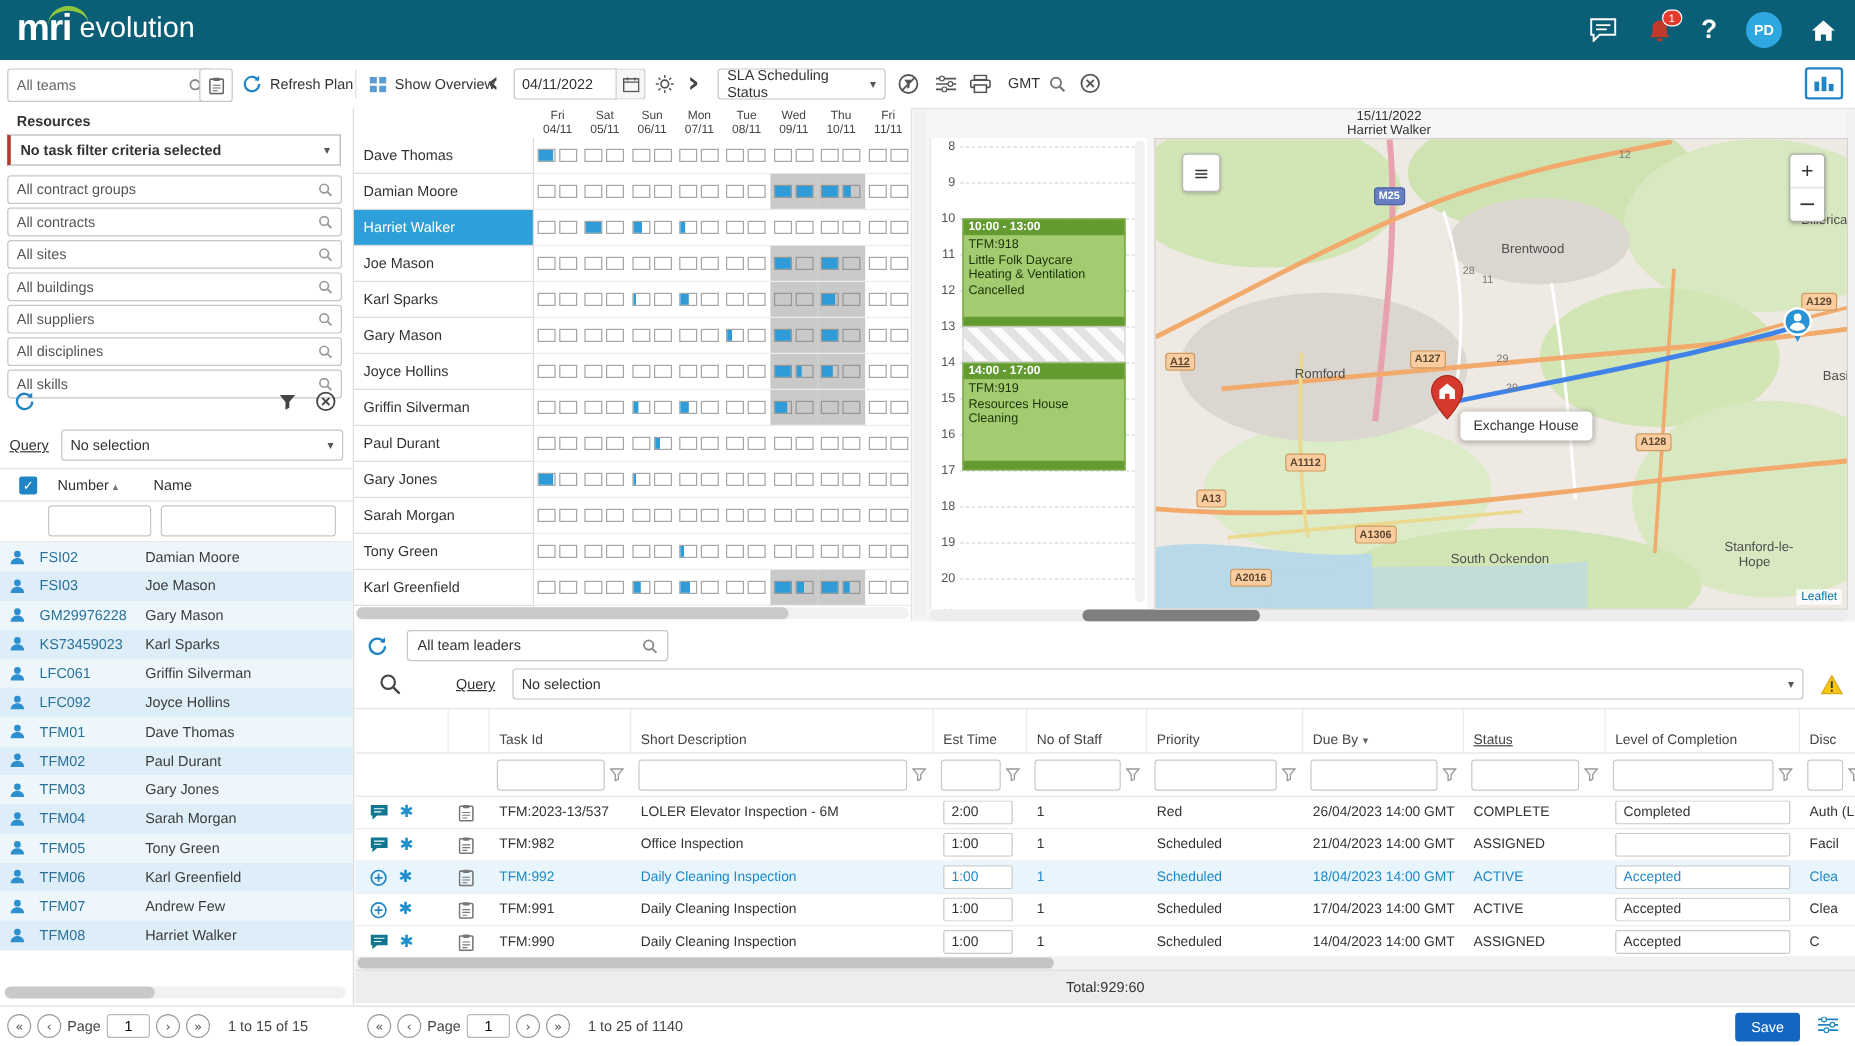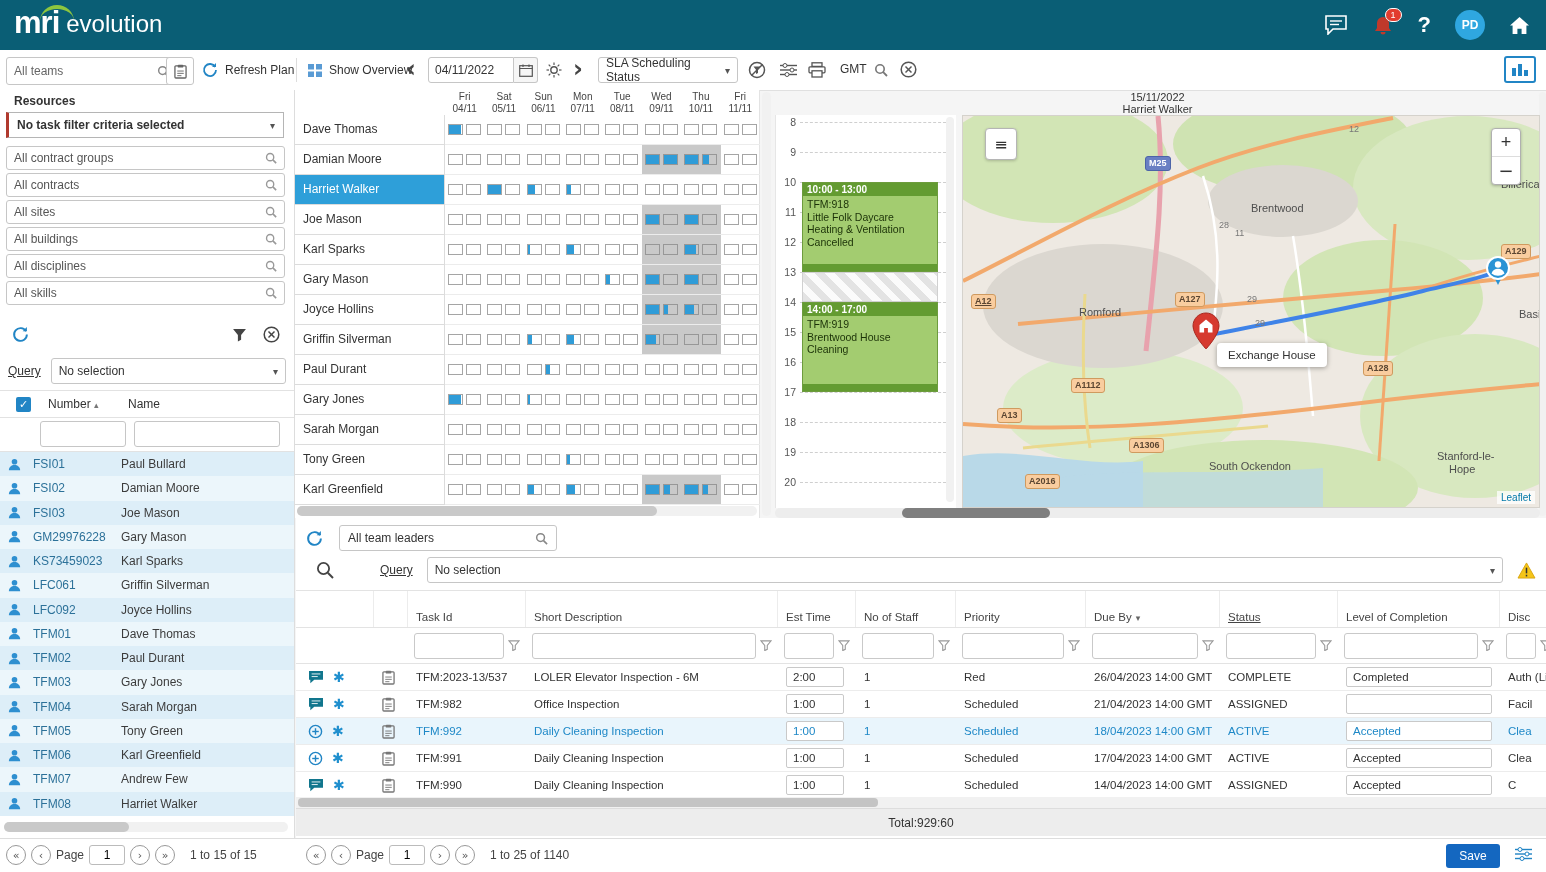--- a/index.html
+++ b/index.html
@@ -366,20 +366,29 @@
         <div class="sb-filter">
           <span>All buildings</span>
           <span>
             <svg width="12" height="12" viewBox="0 0 14 14">
               <circle cx="6" cy="6" r="4.2" fill="none" stroke="#999" stroke-width="1.6"></circle>
               <line x1="9.2" y1="9.2" x2="13" y2="13" stroke="#999" stroke-width="1.8"></line>
             </svg>
           </span>
         </div>
         <div class="sb-filter">
+          <span>All suppliers</span>
+          <span>
+            <svg width="12" height="12" viewBox="0 0 14 14">
+              <circle cx="6" cy="6" r="4.2" fill="none" stroke="#999" stroke-width="1.6"></circle>
+              <line x1="9.2" y1="9.2" x2="13" y2="13" stroke="#999" stroke-width="1.8"></line>
+            </svg>
+          </span>
+        </div>
+        <div class="sb-filter">
           <span>All disciplines</span>
           <span>
             <svg width="12" height="12" viewBox="0 0 14 14">
               <circle cx="6" cy="6" r="4.2" fill="none" stroke="#999" stroke-width="1.6"></circle>
               <line x1="9.2" y1="9.2" x2="13" y2="13" stroke="#999" stroke-width="1.8"></line>
             </svg>
           </span>
         </div>
         <div class="sb-filter">
           <span>All skills</span>
@@ -423,30 +432,20 @@
     <div class="res-table-head">
       <span class="chk ic">✓</span>
       <span class="col-num"><span>Number</span> <i class="sort">▴</i></span>
       <span>Name</span>
     </div>
     <div class="res-filter-row">
       <input class="rf-num" style="">
       <input class="rf-name" style="">
     </div>
     <div id="res-rows">
-        <div class="res-row">
-          <span class="person-ic">
-            <svg width="15" height="15" viewBox="0 0 16 16">
-              <circle cx="8" cy="5" r="3" fill="#2e8fd0"></circle>
-              <path d="M2 14c0-3.3 2.7-5.5 6-5.5s6 2.2 6 5.5z" fill="#2e8fd0"></path>
-            </svg>
-          </span>
-          <span class="res-num">FSI01</span>
-          <span class="res-name">Paul Bullard</span>
-        </div>
         <div class="res-row alt">
           <span class="person-ic">
             <svg width="15" height="15" viewBox="0 0 16 16">
               <circle cx="8" cy="5" r="3" fill="#2e8fd0"></circle>
               <path d="M2 14c0-3.3 2.7-5.5 6-5.5s6 2.2 6 5.5z" fill="#2e8fd0"></path>
             </svg>
           </span>
           <span class="res-num">FSI02</span>
           <span class="res-name">Damian Moore</span>
         </div>
@@ -1193,21 +1192,21 @@
             <div>Little Folk Daycare</div>
             <div>Heating &amp; Ventilation</div>
             <div>Cancelled</div>
           </div>
           <div class="dv-ev-foot"></div>
         </div>
         <div class="dv-event" style="top: 187px; height: 90px;">
           <div class="dv-ev-head">14:00 - 17:00</div>
           <div class="dv-ev-body">
             <div>TFM:919</div>
-            <div>Brentwood House</div>
+            <div>Resources House</div>
             <div>Cleaning</div>
           </div>
           <div class="dv-ev-foot"></div>
         </div>
         <div class="dv-hatch" style="top: 157px; height: 30px;"></div>
       </div>
     <div class="dv-vscroll"></div>
   </div>
   <div class="mid-hscroll">
       <div class="thumb"></div>

